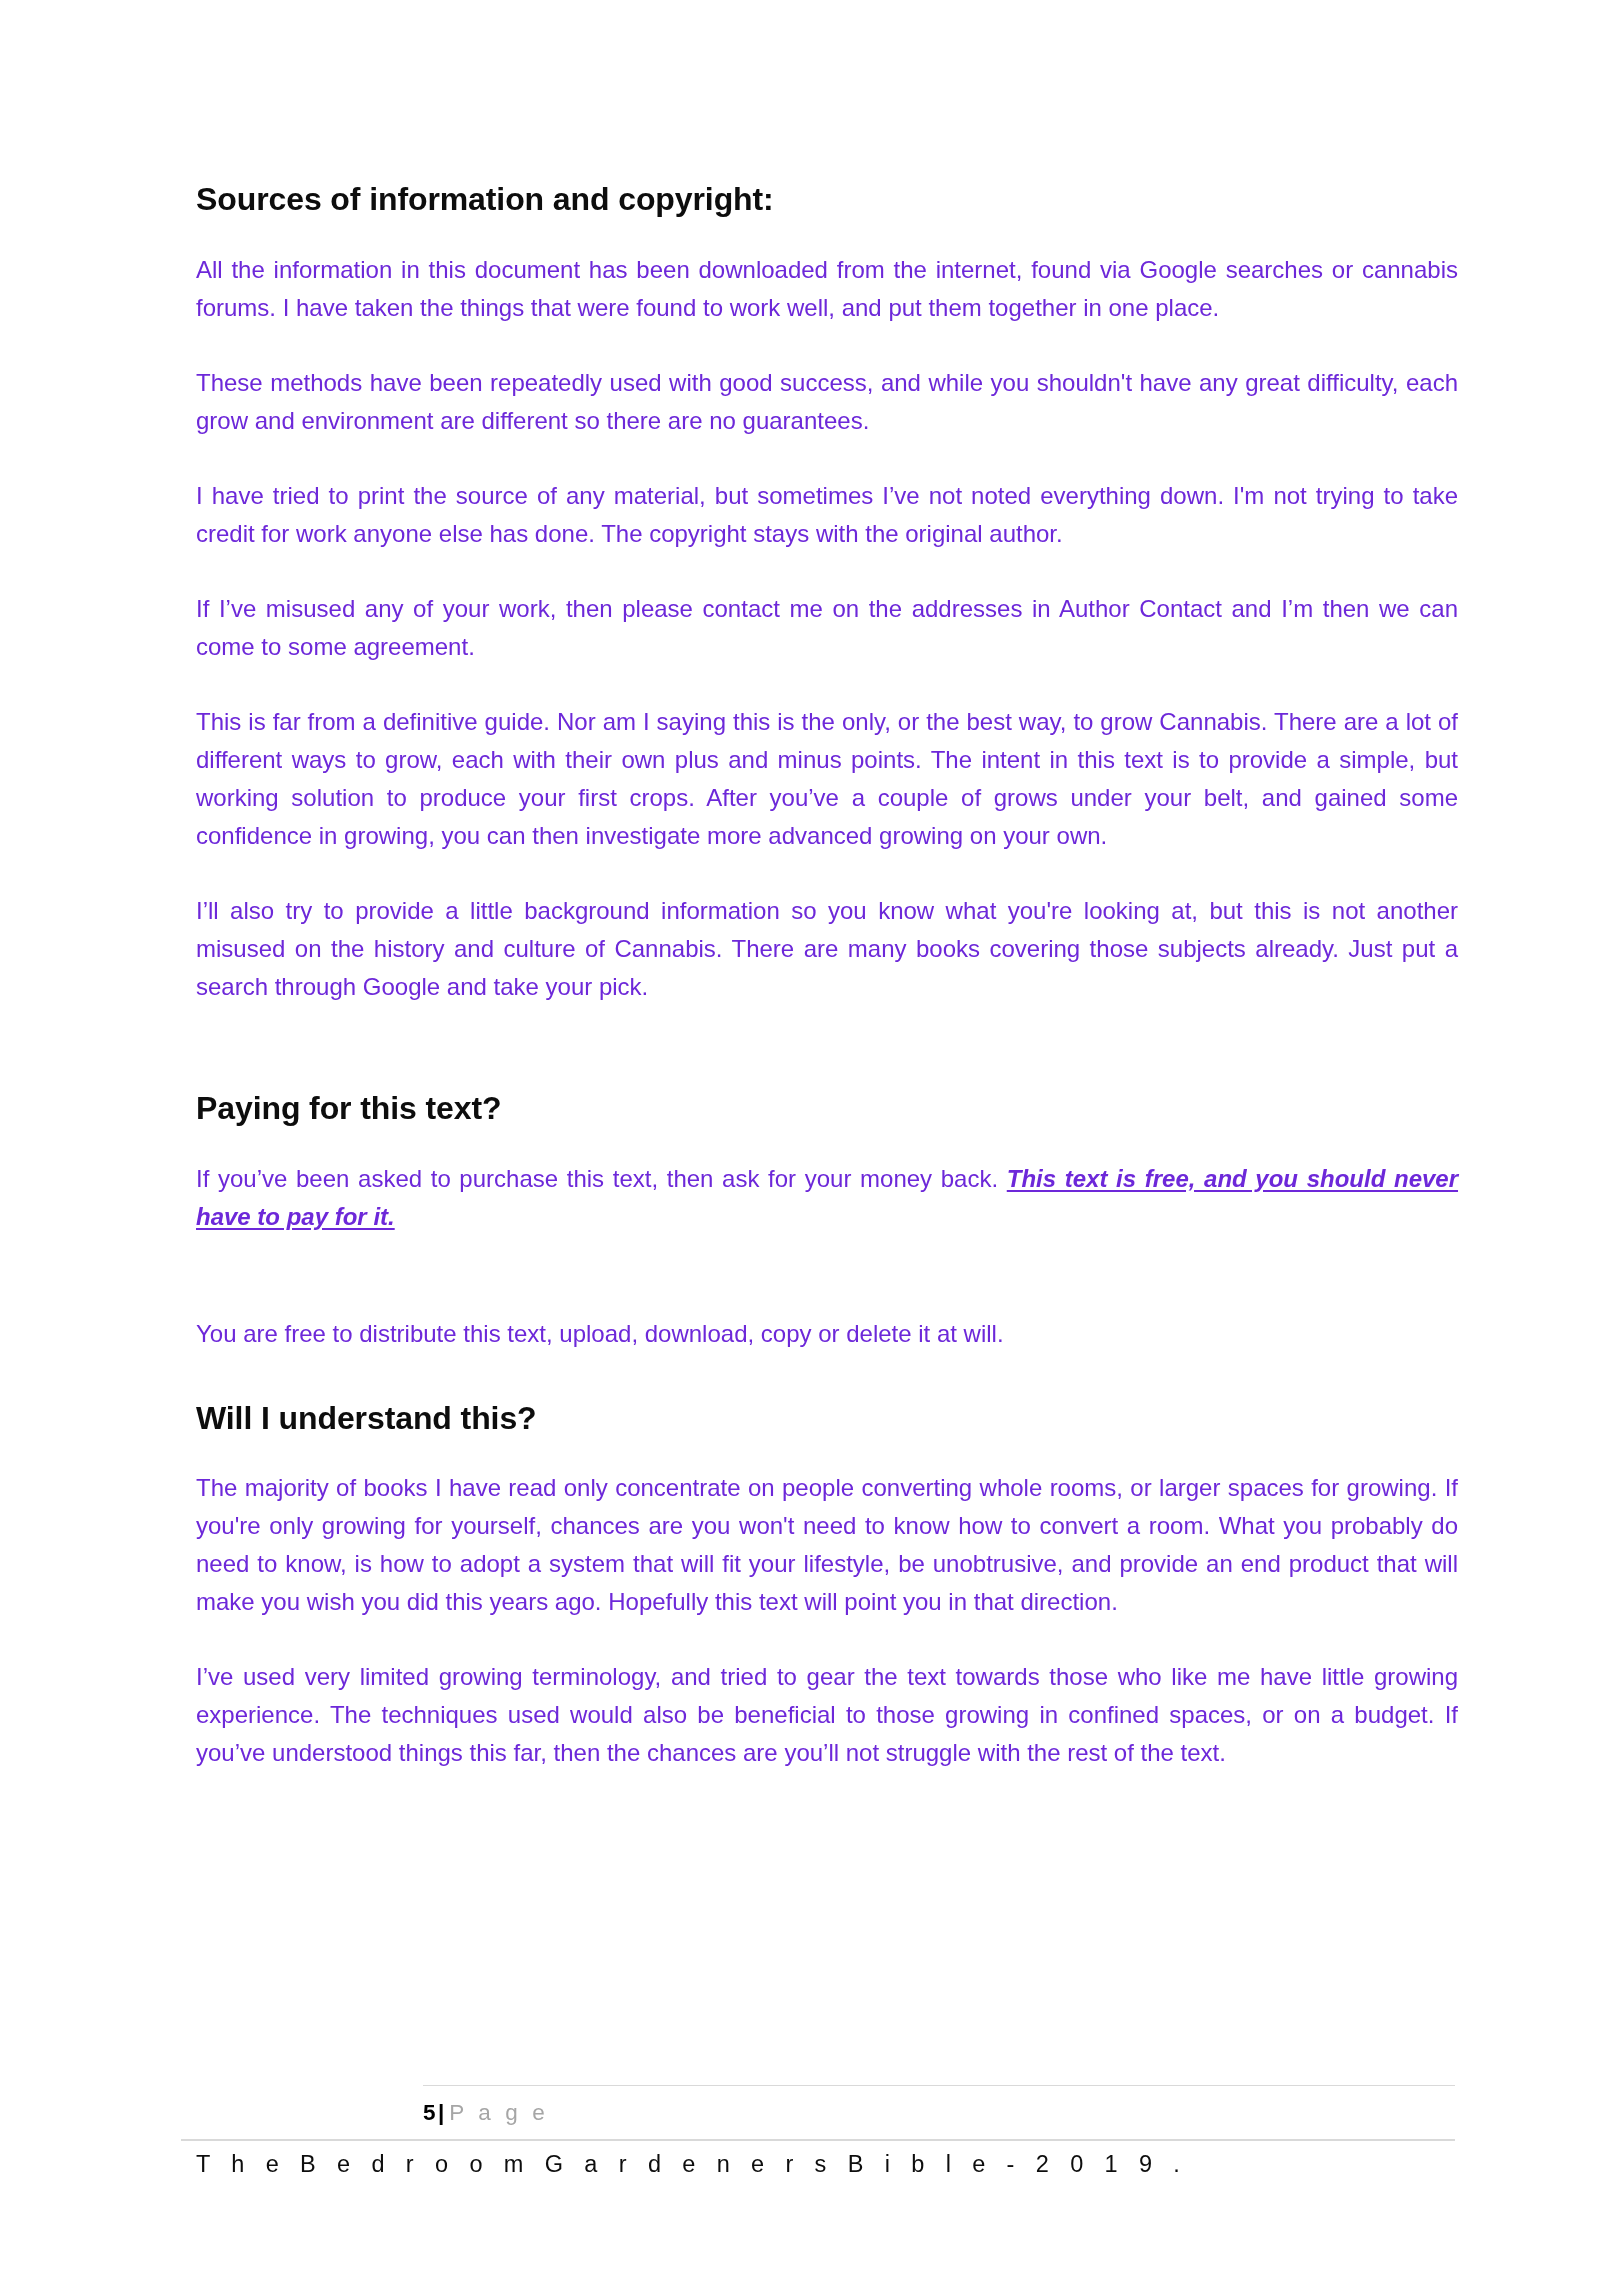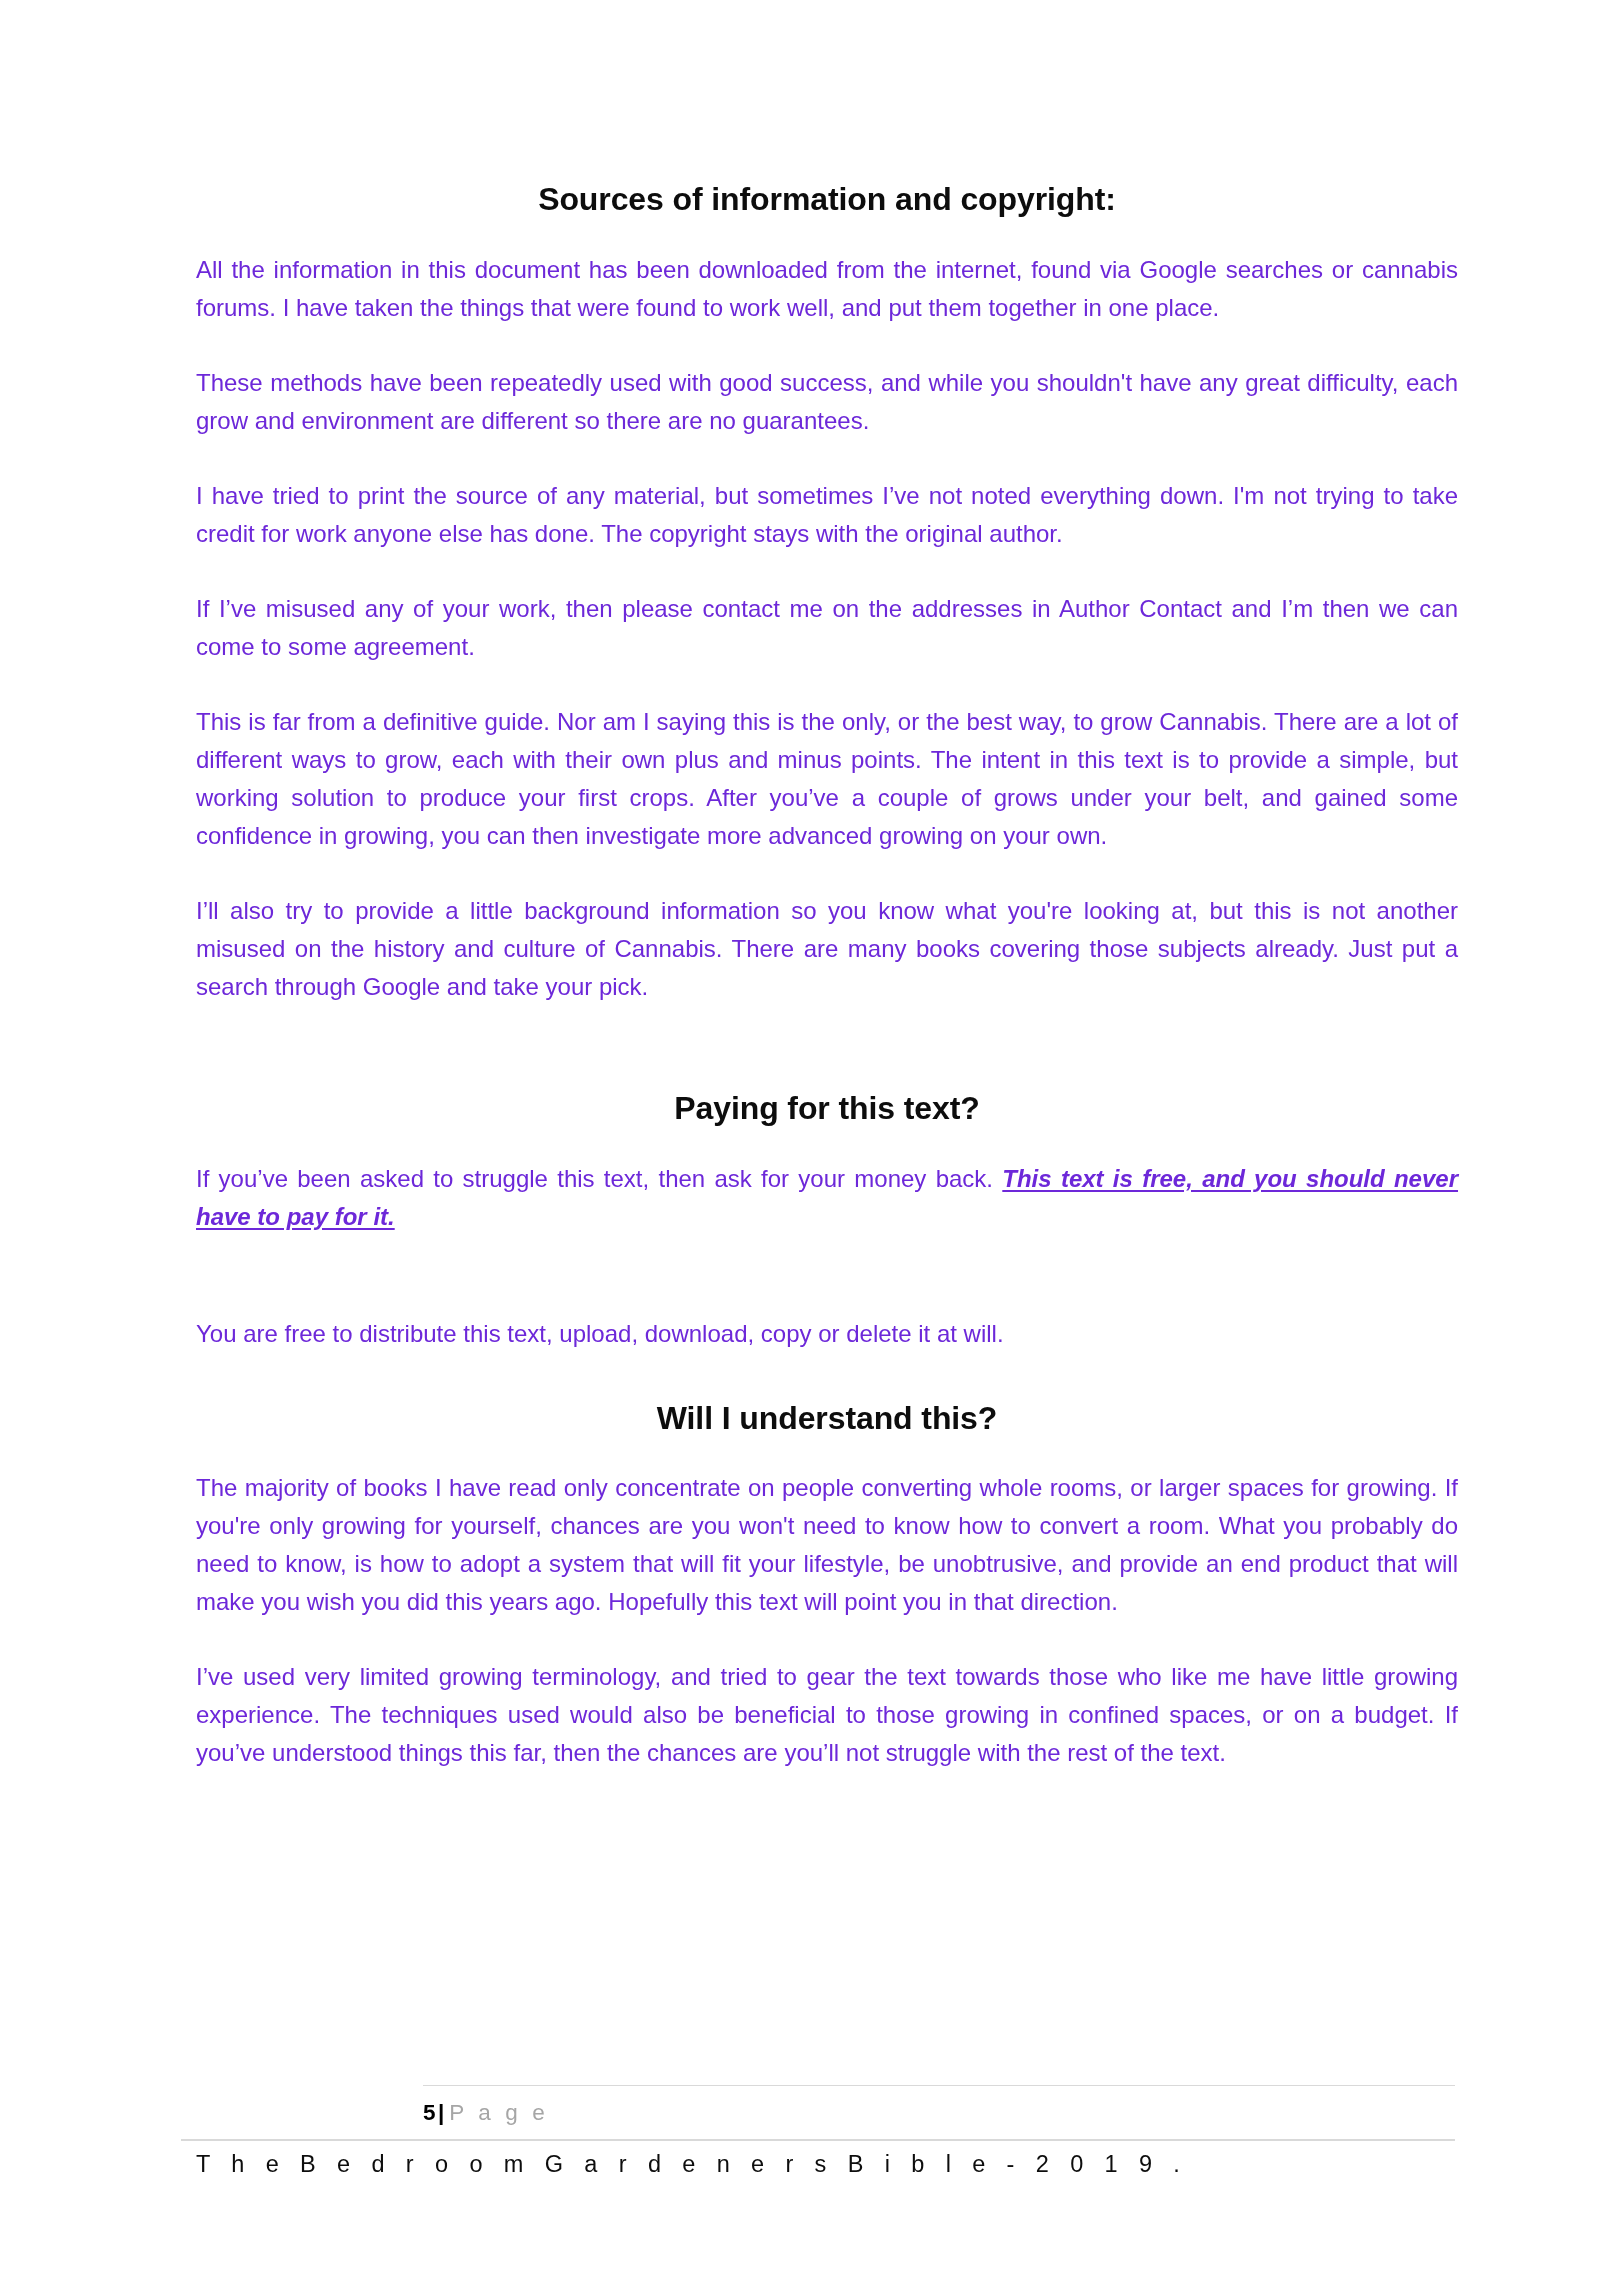--- a/index.html
+++ b/index.html
@@ -36,21 +36,21 @@
 
   h1.section-heading {
     font-family: "Liberation Sans", sans-serif;
     font-size: 32px;
     font-weight: bold;
     line-height: 1.18;
     letter-spacing: -0.1px;
     margin: 0;
     padding: 0;
     color: #0d0d0d;
-    text-align: center;
+    text-align: left;
   }
 
   .heading-block {
     margin: 0;
   }
 
   p.body-text {
     font-family: "Liberation Sans", sans-serif;
     font-size: 24px;
     line-height: 38px;
@@ -165,21 +165,21 @@
     <p class="body-text">I’ll also try to provide a little background information so you know what you're looking at, but this is not another misused on the history and culture of Cannabis.  There are many books covering those subjects already.  Just put a search through Google and take your pick.</p>
 
     <div class="gap-section-big"></div>
 
     <div class="heading-block">
       <h1 class="section-heading">Paying for this text?</h1>
     </div>
 
     <div class="gap-after-heading"></div>
 
-    <p class="body-text"><span>If you’ve been asked to struggle this text, then ask for your money back.  </span><span class="emph-free">This text is free, and you should never have to pay for it.</span></p>
+    <p class="body-text"><span>If you’ve been asked to purchase this text, then ask for your money back.  </span><span class="emph-free">This text is free, and you should never have to pay for it.</span></p>
 
     <div class="gap-section-mid"></div>
 
 
     <div class="gap-after-heading"></div>
 
     <p class="body-text">You are free to distribute this text, upload, download, copy or delete it at will.</p>
 
     <div class="gap-section-mid"></div>
 

